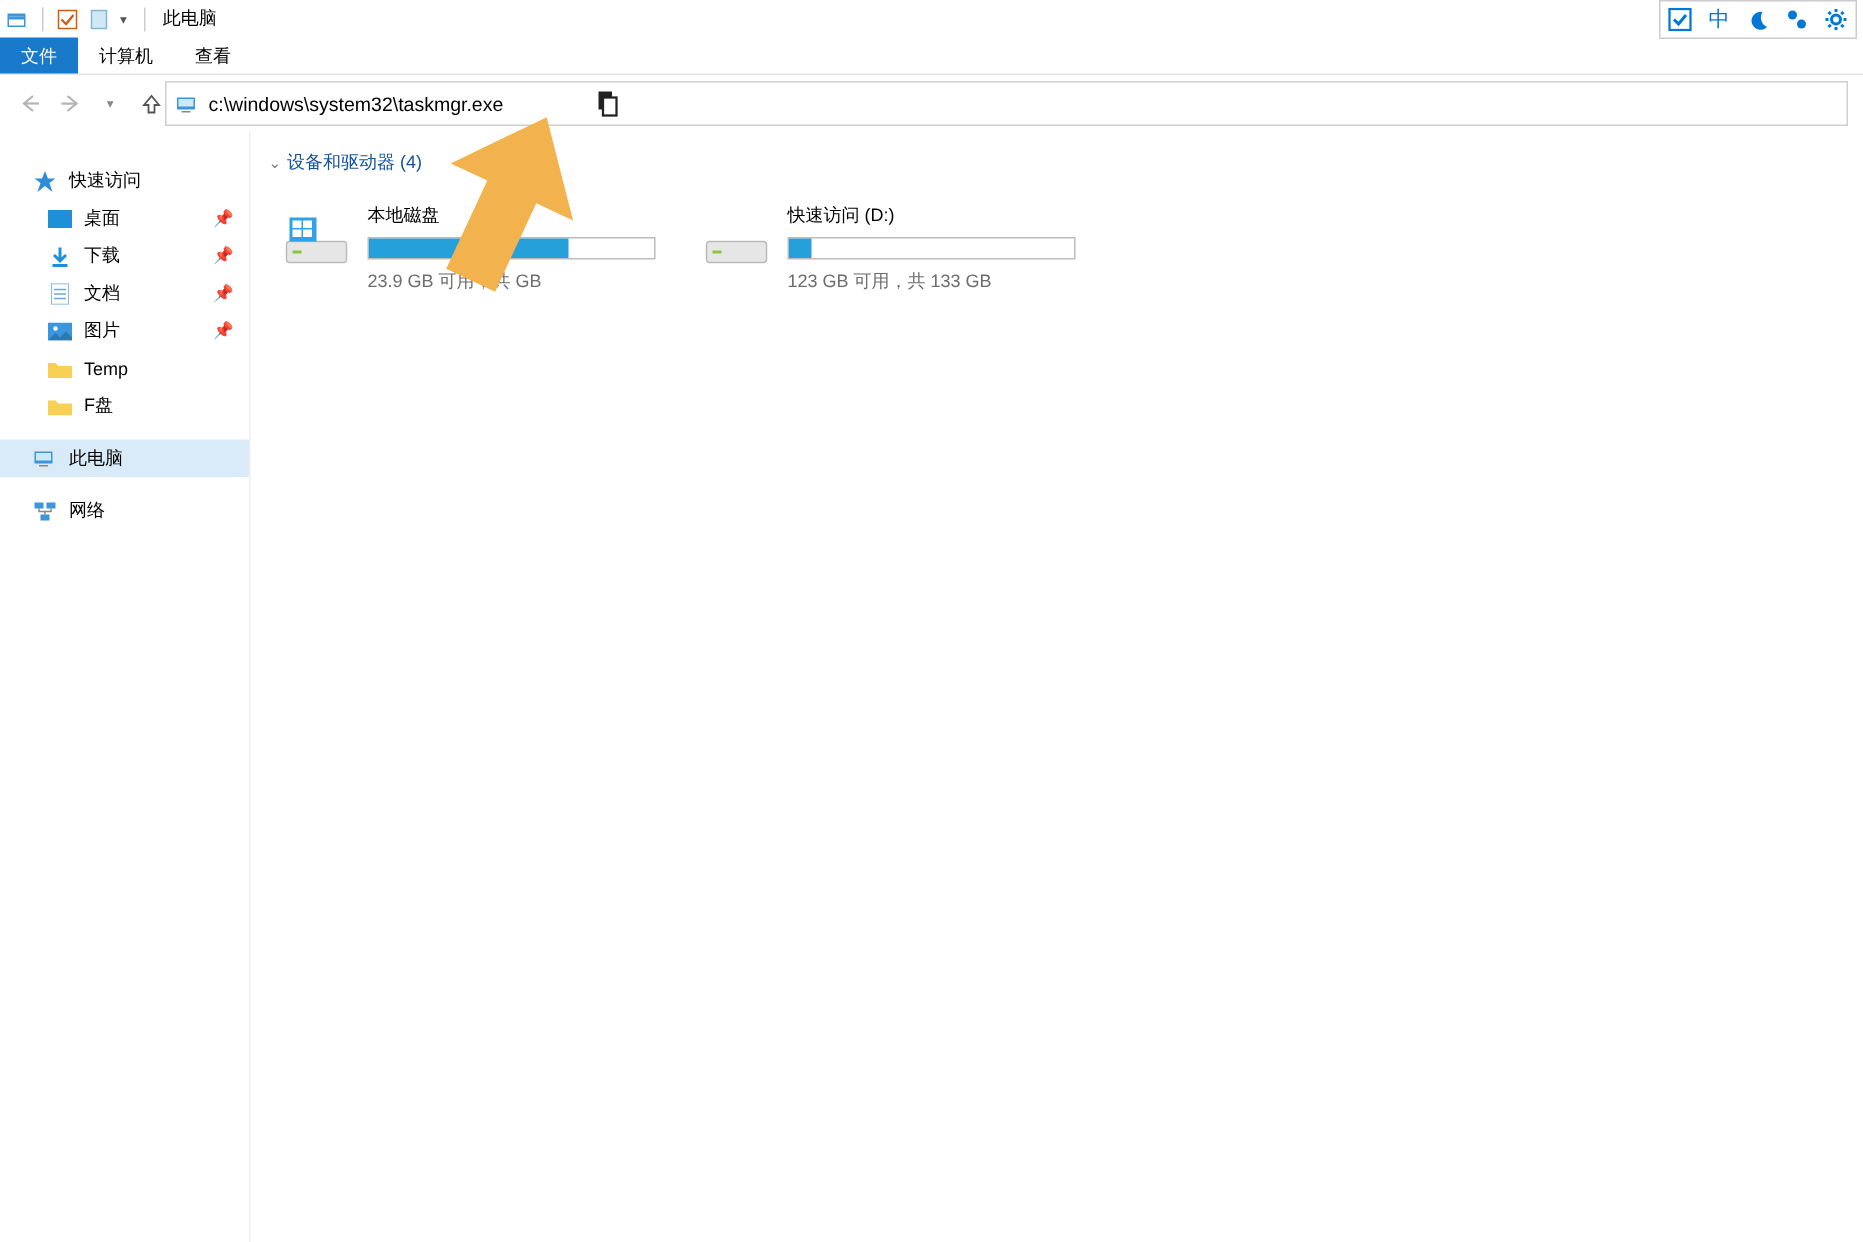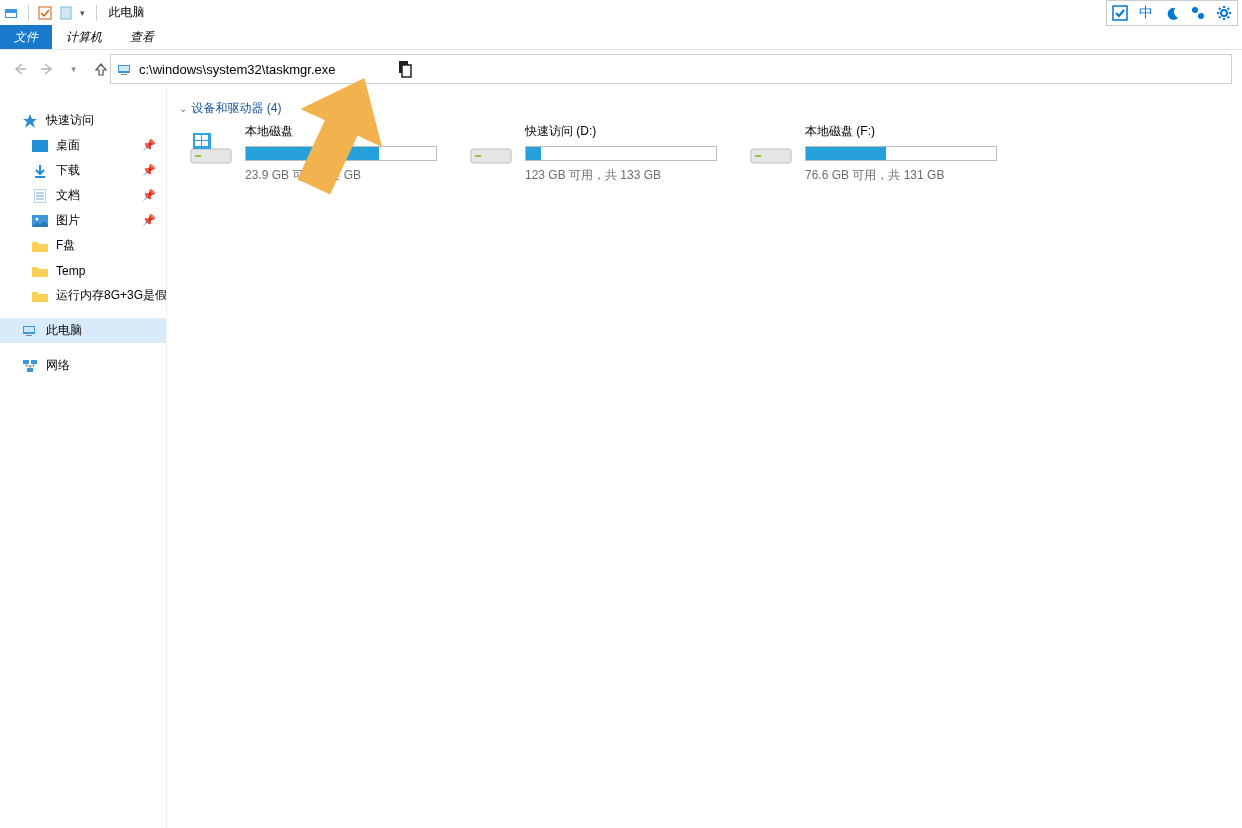--- a/index.html
+++ b/index.html
@@ -11,21 +11,21 @@
   .qat-icon { width: 16px; height: 16px; display: inline-flex; align-items: center; justify-content: center; }
   .divider { width: 1px; height: 16px; background: #ccc; margin: 0 4px; }
   .qat-chevron { font-size: 9px; color: #555; padding: 0 3px; }
   .title-text { margin-left: 4px; font-size: 12px; }
   .titlebar-spacer { flex: 1; }
   .ime-bar { display: flex; border: 1px solid #ccc; height: 26px; background: #fff; }
   .ime-btn { width: 26px; height: 24px; display: flex; align-items: center; justify-content: center; color: #0078d7; cursor: pointer; }
 
   
   .ribbon { height: 25px; display: flex; align-items: stretch; border-bottom: 1px solid #e5e5e5; }
-  .ribbon-tab { padding: 0 14px; display: flex; align-items: center; font-size: 12px; cursor: pointer; font-style: italic; }
+  .ribbon-tab { padding: 0 14px; display: flex; align-items: center; font-size: 12px; cursor: pointer; }
   .ribbon-tab.active { background: #1979ca; color: #fff; }
 
   
   .navbar { height: 38px; display: flex; align-items: center; padding: 0 10px 0 10px; background: #fff; }
   .nav-arrows { display: flex; align-items: center; gap: 8px; width: 100px; }
   .nav-arrow { width: 20px; height: 20px; display: flex; align-items: center; justify-content: center; color: #b5b5b5; }
   .nav-arrow.enabled { color: #555; }
   .address-wrap { flex: 1; height: 30px; border: 1px solid #cfcfcf; display: flex; align-items: center; position: relative; padding: 12px 6px; }
   .address-icon { width: 16px; height: 16px; margin-right: 6px; }
   .address-text { font-size: 13px; color: #000; }
@@ -38,21 +38,21 @@
   .side-item.indent { padding-left: 32px; }
   .side-item .pin { color: #a0a0a0; font-size: 11px; margin-left: auto; margin-right: 10px; }
   .side-item.selected { background: #d9eaf9; }
   .side-group-gap { height: 10px; }
   .side-ico { width: 16px; height: 16px; display: inline-flex; align-items: center; justify-content: center; flex-shrink: 0; }
 
   .content { flex: 1; padding: 10px 8px; position: relative; }
   .section-header { color: #14539a; font-size: 12px; padding: 2px 4px; display: inline-flex; align-items: center; gap: 4px; cursor: pointer; }
   .section-header .chev { font-size: 10px; color: #777; }
 
-  .drives { display: flex; flex-wrap: wrap; gap: 16px 30px; margin-top: 4px; margin-left: 12px; }
+  .drives { display: flex; flex-wrap: wrap; gap: 16px 30px; margin-top: 16px; margin-left: 12px; }
   .drive { display: flex; width: 250px; gap: 10px; }
   .drive-icon { width: 48px; height: 36px; margin-top: 8px; display: flex; align-items: flex-end; justify-content: center; }
   .drive-info { flex: 1; }
   .drive-name { font-size: 12px; margin-bottom: 6px; }
   .drive-bar { width: 100%; height: 15px; border: 1px solid #bcbcbc; background: #fff; }
   .drive-bar-fill { height: 100%; background: #26a0da; }
   .drive-stats { font-size: 12px; color: #6d6d6d; margin-top: 6px; }
 
   
   .arrow-overlay { position: absolute; left: 292px; top: 72px; width: 90px; height: 120px; pointer-events: none; z-index: 50; }
@@ -224,37 +224,29 @@
         </span>
       <span>图片</span>
       <span class="pin">📌</span>
     </div>
     <div class="side-item indent">
       <span class="side-ico">
           <svg width="16" height="12">
             <path d="M0 2 h5 l2 2 h9 v8 h-16 z" fill="#f8d053"></path>
           </svg>
         </span>
-      <span>F盘</span>
+      <span>Temp</span>
     </div>
     <div class="side-item indent">
       <span class="side-ico">
           <svg width="16" height="12">
             <path d="M0 2 h5 l2 2 h9 v8 h-16 z" fill="#f8d053"></path>
           </svg>
         </span>
-      <span>Temp</span>
-    </div>
-    <div class="side-item indent">
-      <span class="side-ico">
-          <svg width="16" height="12">
-            <path d="M0 2 h5 l2 2 h9 v8 h-16 z" fill="#f8d053"></path>
-          </svg>
-        </span>
-      <span>运行内存8G+3G是假</span>
+      <span>F盘</span>
     </div>
 
     <div class="side-group-gap"></div>
     <div class="side-item selected">
       <span class="side-ico">
           <svg width="16" height="14">
             <rect x="1" y="2" width="12" height="8" fill="#3a96dd"></rect>
             <rect x="2" y="3" width="10" height="5" fill="#cfe8f6"></rect>
             <rect x="4" y="11" width="6" height="1" fill="#888"></rect>
           </svg>
@@ -317,35 +309,20 @@
         <div class="drive-info">
           <div class="drive-name">快速访问 (D:)</div>
           <div class="drive-bar">
               <div class="drive-bar-fill" style="width:8%"></div>
             </div>
           <div class="drive-stats">123 GB 可用，共 133 GB</div>
         </div>
       </div>
 
 
-      <div class="drive">
-        <span class="drive-icon">
-          <svg width="48" height="36">
-              <rect x="4" y="18" width="40" height="14" rx="2" fill="#e6e6e6" stroke="#bbb"></rect>
-              <rect x="8" y="24" width="6" height="2" fill="#8cc63f"></rect>
-            </svg>
-        </span>
-        <div class="drive-info">
-          <div class="drive-name">本地磁盘 (F:)</div>
-          <div class="drive-bar">
-              <div class="drive-bar-fill" style="width:42%"></div>
-            </div>
-          <div class="drive-stats">76.6 GB 可用，共 131 GB</div>
-        </div>
-      </div>
     </div>
   </div>
 </div>
 
 <div class="arrow-overlay">
   <svg width="90" height="130" viewBox="0 0 90 130">
     <polygon points="45,0 90,55 63,55 63,120 27,120 27,55 0,55" fill="#f2b24d" transform="rotate(25 45 65)"></polygon>
   </svg>
 </div>
 

